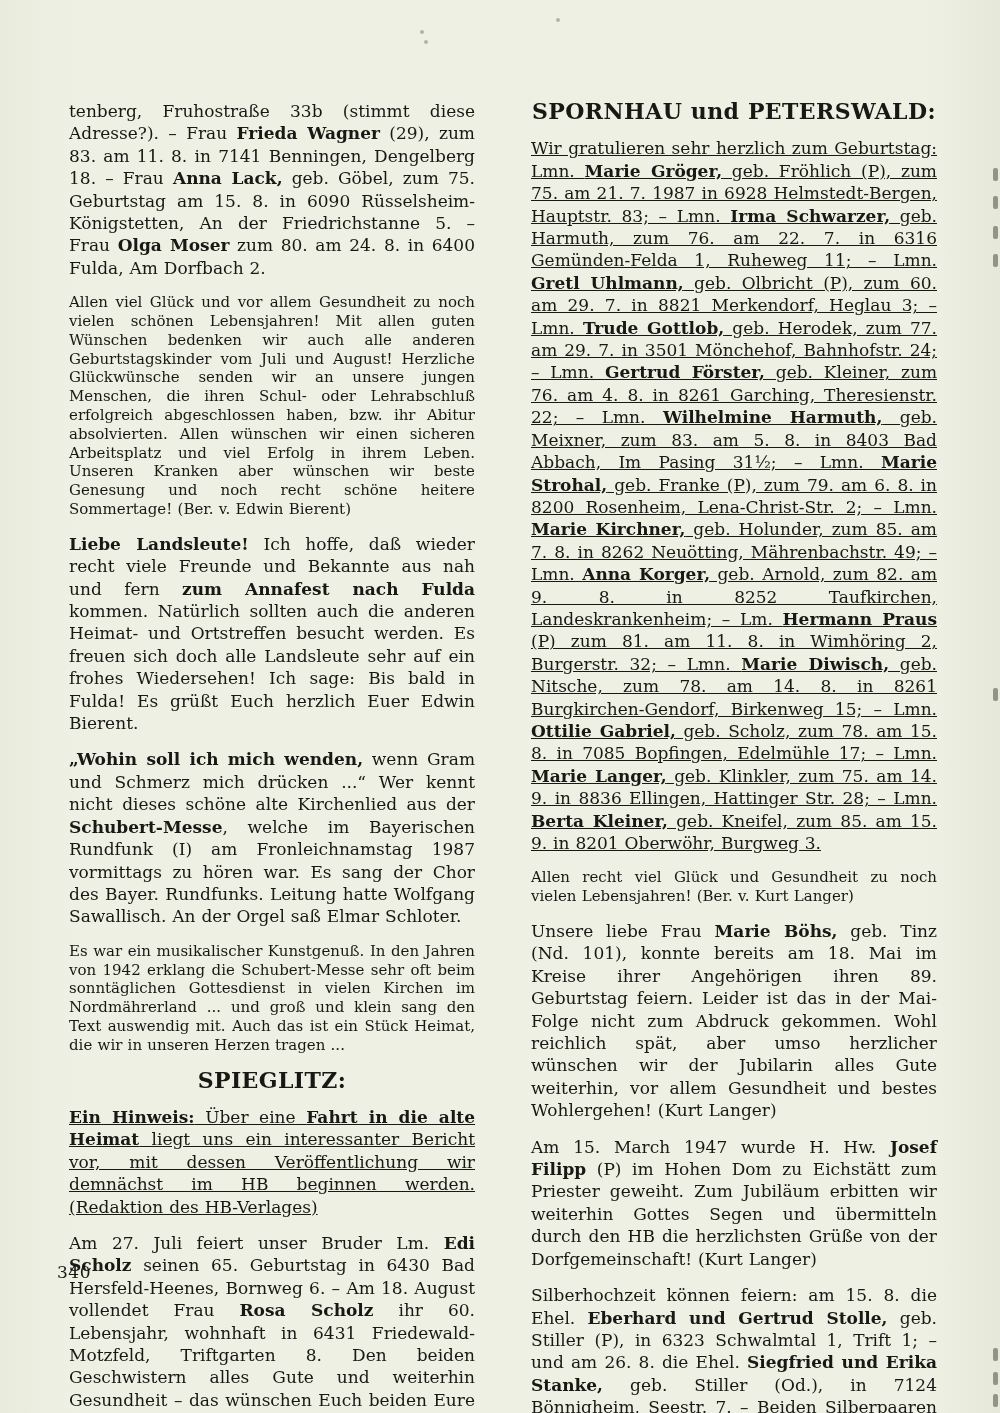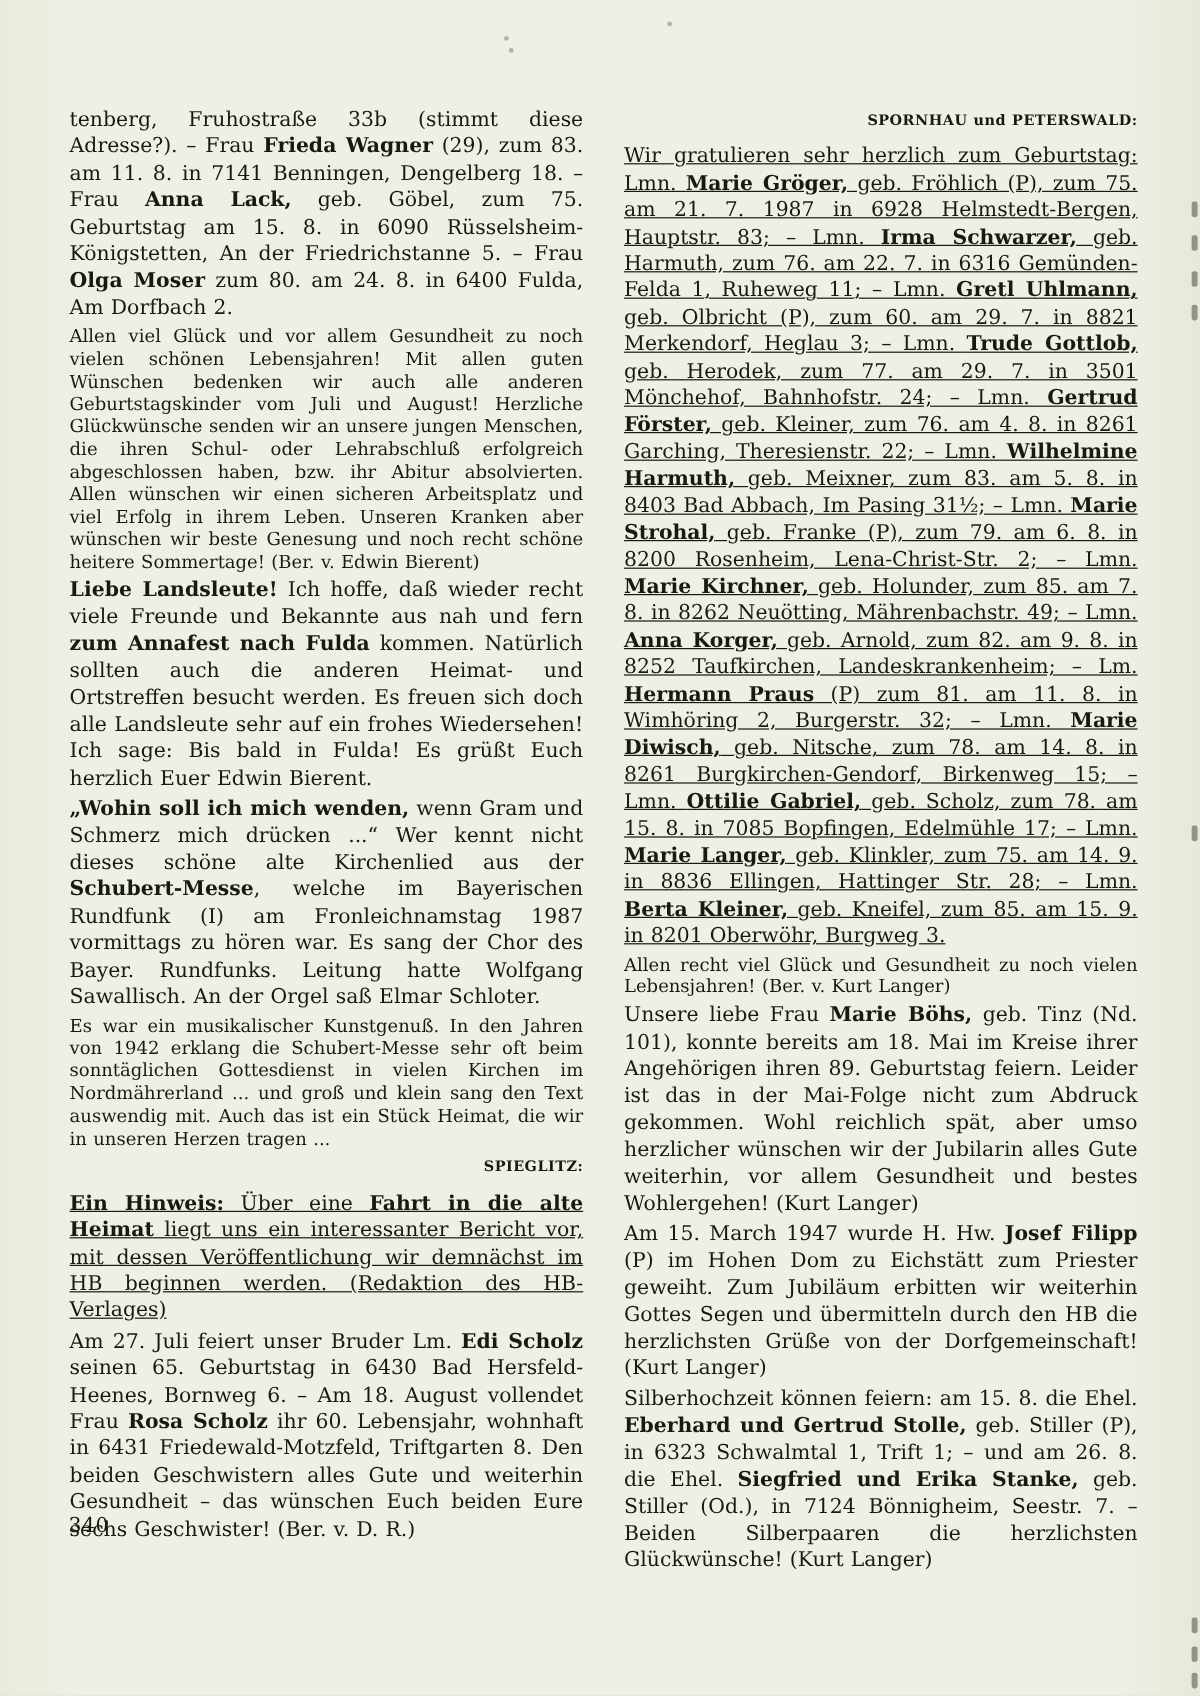--- a/index.html
+++ b/index.html
@@ -25,36 +25,36 @@
     top: 86px;
     left: 55px;
     width: 896px;
     display: flex;
     gap: 28px;
   }
   .column {
     width: 434px;
   }
   .para {
-    margin: 3px;
+    margin: 14px;
     text-align: justify;
     font-size: 17px;
     line-height: 22.4px;
     word-spacing: 0.5px;
   }
   .column .para + .para {
     margin-top: 3px;
   }
   .para.fine {
     font-size: 15px;
     line-height: 18.8px;
   }
   .para.heading {
-    text-align: right;
-    font-size: 12px;
+    text-align: center;
+    font-size: 22px;
     letter-spacing: 0.4px;
   }
   .para.gap-small { margin-top: 11px; }
   .para.gap-large { margin-top: 44px; }
   .para.heading + .para { margin-top: 8px; text-decoration: underline; }
   .seg.b { font-weight: bold; }
   .page-number {
     position: absolute;
     left: 57px;
     top: 1262px;

